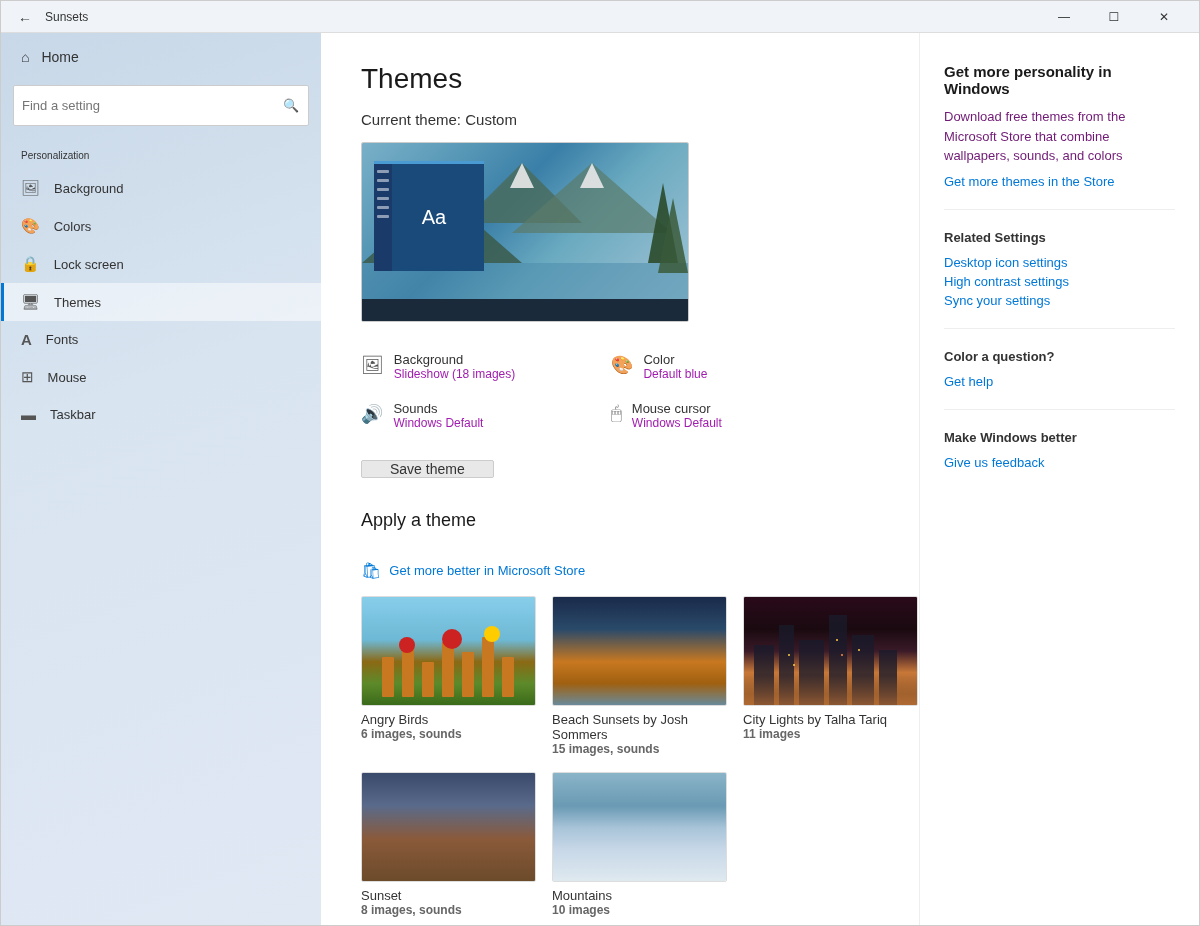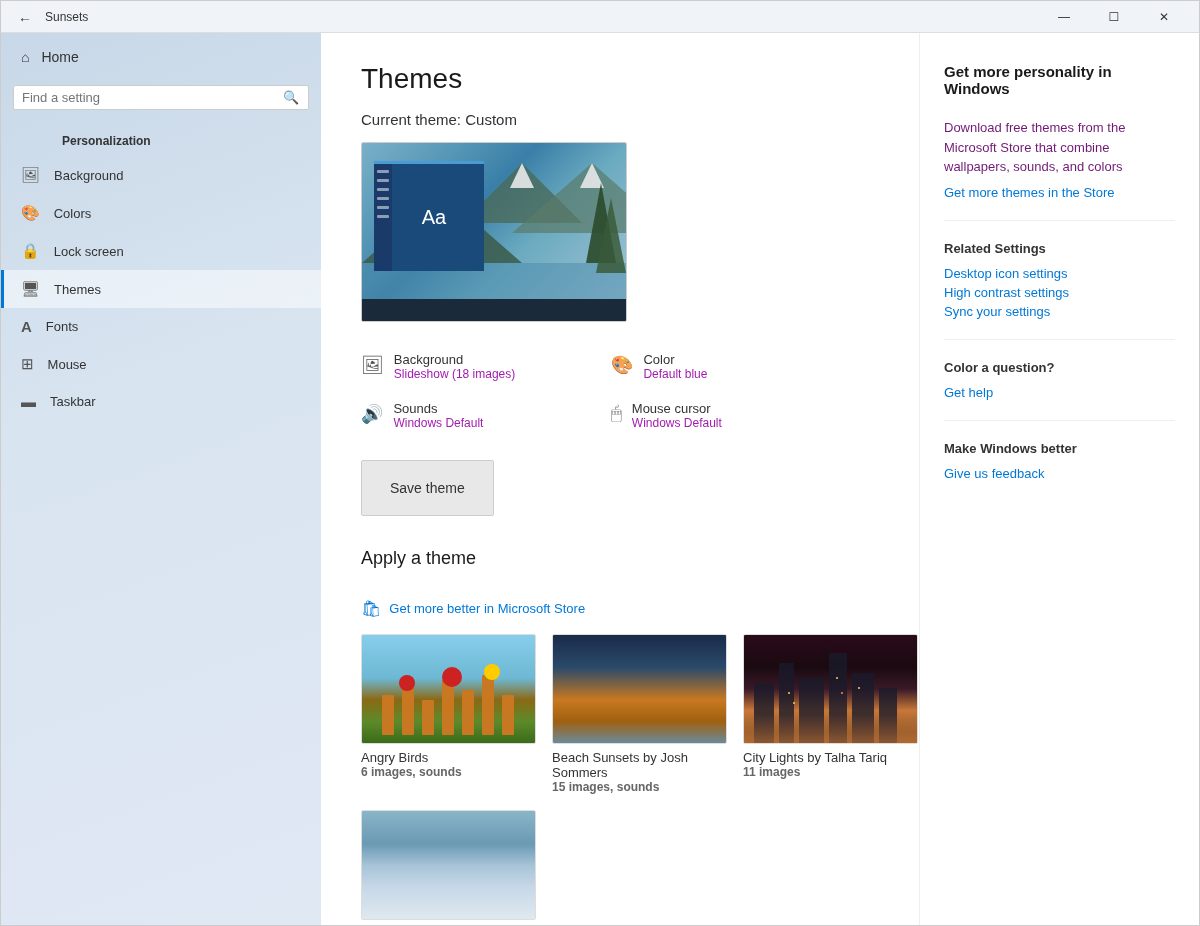--- a/index.html
+++ b/index.html
@@ -72,35 +72,34 @@
       cursor: pointer;
       font-size: 14px; color: #333;
     }
 
     .sidebar-search {
       margin: 4px 12px 12px 12px;
       display: flex; align-items: center;
       background: #fff;
       border: 1px solid #ccc;
       border-radius: 2px;
-      padding: 4px 8px;
+      padding: 12px 8px;
     }
 
     .sidebar-search input {
       border: none; outline: none; flex: 1;
       font-size: 13px; color: #333; background: transparent;
     }
 
     .sidebar-search-icon { color: #666; font-size: 13px; }
 
     .sidebar-section-title {
       padding: 12px 20px 8px 20px;
-      font-size: 12px; font-weight: 700; color: #333;
+      font-size: 10px; font-weight: 400; color: #333;
       text-transform: none;
-      margin-left: 41px;
     }
 
     .sidebar-item {
       display: flex; align-items: center; gap: 14px;
       padding: 10px 20px;
       cursor: pointer;
       font-size: 13px; color: #333;
       position: relative;
     }
 
@@ -129,21 +128,21 @@
     .page-title {
       font-size: 28px; font-weight: 300; color: #1a1a1a;
       margin-bottom: 16px;
     }
 
     .current-theme-label {
       font-size: 15px; color: #333; margin-bottom: 14px;
     }
 
     .theme-preview {
-      width: 266px; height: 180px;
+      width: 328px; height: 180px;
       border-radius: 2px;
       overflow: hidden;
       margin-bottom: 20px;
       position: relative;
       border: 1px solid #ccc;
     }
 
     .theme-preview-bg {
       width: 100%; height: 100%;
       background: linear-gradient(135deg, #6a9fb5 0%, #3a7ca5 30%, #7fb3c8 60%, #a8c8d8 100%);
@@ -166,21 +165,21 @@
 
     .theme-attr-text .attr-name {
       font-size: 13px; color: #333; font-weight: 500;
     }
 
     .theme-attr-text .attr-value {
       font-size: 12px; color: #a21caf;
     }
 
     .save-theme-btn {
-      padding: 19px 28px;
+      padding: 0 28px;
       background: #e8e8e8;
       border: 1px solid #ccc;
       border-radius: 2px;
       font-size: 14px; color: #333;
       cursor: pointer;
       margin-bottom: 32px;
     }
 
     .section-subtitle {
       font-size: 18px; font-weight: 300; color: #1a1a1a;
@@ -249,21 +248,21 @@
       width: 280px;
       min-width: 280px;
       padding: 30px 24px;
       border-left: 1px solid #eee;
       overflow-y: auto;
       flex-shrink: 0;
     }
 
     .right-section-title {
       font-size: 15px; font-weight: 600; color: #1a1a1a;
-      margin-bottom: 21px;
+      margin-bottom: 10px;
     }
 
     .right-desc {
       font-size: 13px; color: #701a75; margin-bottom: 8px; line-height: 1.5;
     }
 
     .right-link {
       color: #0078d7; font-size: 13px; cursor: pointer; display: block;
       margin-bottom: 4px;
     }
@@ -468,20 +467,27 @@
 
               <div style="position:absolute;bottom:0;left:0;right:0;height:30px;background:linear-gradient(0deg, #c87838 0%, transparent 100%);opacity:0.6;"></div>
             </div>
           </div>
           <div class="theme-card-name">City Lights by Talha Tariq</div>
           <div class="theme-card-desc">11 images</div>
         </div>
 
         <div class="theme-card">
           <div class="theme-card-img">
+            <div class="bg-sunset" style="width:100%;height:110px;"></div>
+          </div>
+          <div class="theme-card-name">Sunset</div>
+          <div class="theme-card-desc">8 images, sounds</div>
+        </div>
+        <div class="theme-card">
+          <div class="theme-card-img">
             <div class="bg-mountain" style="width:100%;height:110px;"></div>
           </div>
           <div class="theme-card-name">Mountains</div>
           <div class="theme-card-desc">10 images</div>
         </div>
       </div>
     </div>
 
     <div class="right-panel">
       <div class="right-section-title">Get more personality in Windows</div>

